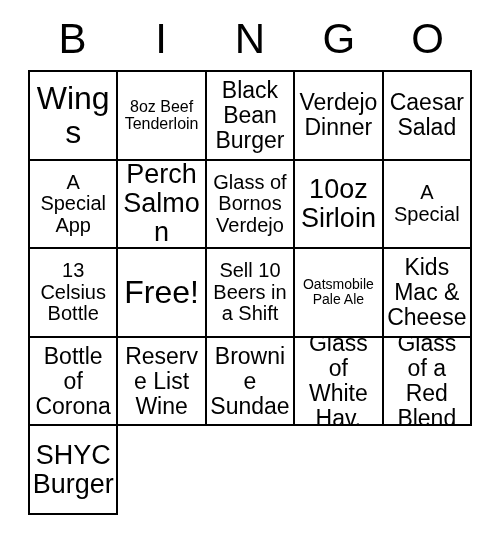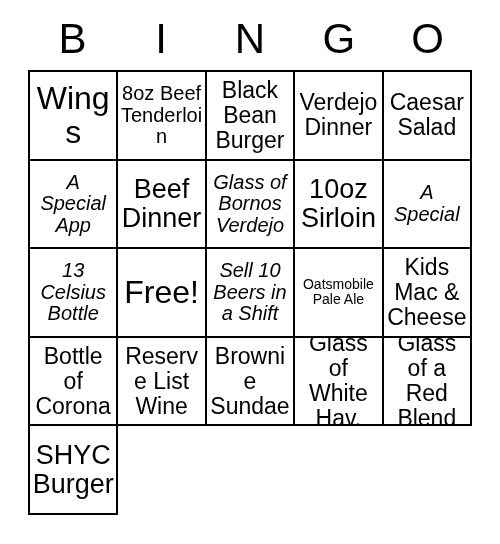--- a/index.html
+++ b/index.html
@@ -76,22 +76,22 @@
     width: 100%;
     line-height: 1.08;
     word-wrap: break-word;
     hyphens: none;
   }
 
   
   .fs-xxl .cell-text { font-size: 32px; }
   .fs-xl  .cell-text { font-size: 27px; }
   .fs-l   .cell-text { font-size: 23px; }
-  .fs-m   .cell-text { font-size: 20px; font-style: italic; }
-  .fs-s   .cell-text { font-size: 20px; }
+  .fs-m   .cell-text { font-size: 20px; }
+  .fs-s   .cell-text { font-size: 16px; }
   .fs-xs  .cell-text { font-size: 14px; }
 </style>
 </head>
 <body>
 
 <div id="bingo-card">
 
   <div id="bingo-header">
     <div class="header-letter">B</div>
     <div class="header-letter">I</div>
@@ -114,21 +114,21 @@
         <span class="cell-text">Verdejo Dinner</span>
       </div>
     <div class="bingo-cell fs-l">
         <span class="cell-text">Caesar Salad</span>
       </div>
 
     <div class="bingo-cell fs-m">
         <span class="cell-text">A Special App</span>
       </div>
     <div class="bingo-cell fs-xl">
-        <span class="cell-text">Beef Dinner</span>
+        <span class="cell-text">Perch Salmon</span>
       </div>
     <div class="bingo-cell fs-m">
         <span class="cell-text">Glass of Bornos Verdejo</span>
       </div>
     <div class="bingo-cell fs-xl">
         <span class="cell-text">10oz Sirloin</span>
       </div>
     <div class="bingo-cell fs-m">
         <span class="cell-text">A Special</span>
       </div>

